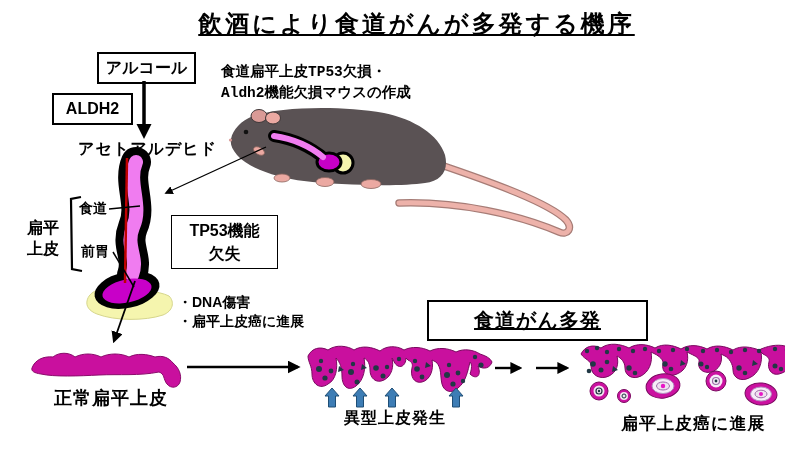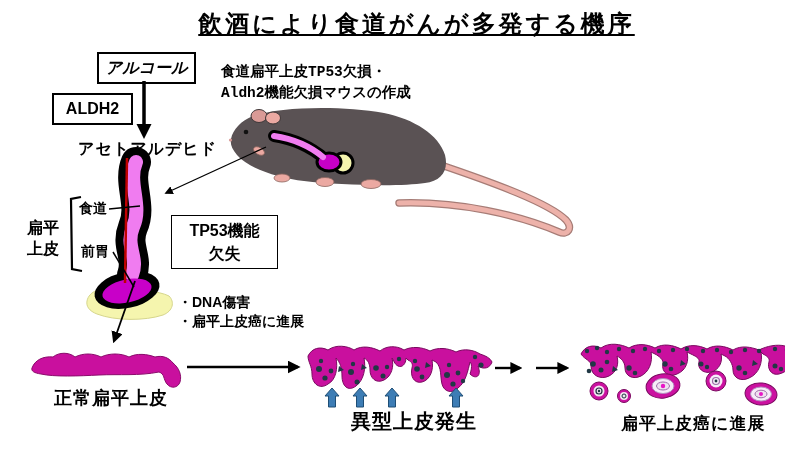--- a/index.html
+++ b/index.html
@@ -3,35 +3,35 @@
 <meta charset="utf-8">
 <style>
   html,body{margin:0;padding:0;background:#fff;}
   #figure{position:relative;width:785px;height:449px;background:#fff;overflow:hidden;
           font-family:"Liberation Sans","DejaVu Sans",sans-serif;color:#000;margin-left:24px;}
   .abs{position:absolute;}
   #title{top:8px;left:0;width:785px;text-align:center;font-size:24px;font-weight:bold;
          text-decoration:underline;letter-spacing:3px;}
   .box{position:absolute;border:2px solid #000;background:#fff;display:flex;
        align-items:center;justify-content:center;font-weight:bold;}
-  #box-alcohol{left:73px;top:52px;width:95px;height:28px;font-size:16px;font-style:italic;}
+  #box-alcohol{left:73px;top:52px;width:95px;height:28px;font-size:16px;}
   #box-aldh2{left:28px;top:93px;width:77px;height:28px;font-size:16px;}
   #label-acetaldehyde{left:54px;top:139px;font-size:16px;font-weight:bold;letter-spacing:1px;}
   #mouse-caption{left:197px;top:62px;font-size:14.5px;font-weight:bold;line-height:21px;font-family:Liberation Mono, monospace;}
   #label-squamous{left:3px;top:217px;font-size:16px;font-weight:bold;line-height:21px;text-align:center;}
   #label-esophagus{left:55px;top:200px;font-size:14px;font-weight:bold;}
   #label-forestomach{left:57px;top:243px;font-size:14px;font-weight:bold;}
   #label-glandular{left:119px;top:304px;font-size:9px;font-weight:bold;}
   #box-tp53{left:147px;top:215px;width:105px;height:52px;border-width:1.5px;
             font-size:16px;line-height:23px;flex-direction:column;text-align:center;}
   #damage-list{left:154px;top:293px;font-size:14px;font-weight:bold;line-height:19px;}
   #box-outcome{left:403px;top:300px;width:217px;height:37px;font-size:20px;}
   #box-outcome span{text-decoration:underline;letter-spacing:1px;}
   #label-normal{left:30px;top:386px;font-size:18px;font-weight:bold;letter-spacing:1px;}
-  #label-dysplasia{left:327px;top:408px;font-size:20px;font-weight:bold;letter-spacing:1px;}
+  #label-dysplasia{left:320px;top:408px;font-size:16px;font-weight:bold;letter-spacing:1px;}
   #label-carcinoma{left:597px;top:412px;font-size:17px;font-weight:bold;letter-spacing:1px;text-align:right;}
   svg{position:absolute;overflow:visible;}
   #connector-svg{left:0;top:0;pointer-events:none;}
 </style>
 </head>
 <body>
 
 <div id="figure">
 
   <div id="title" class="abs">飲酒により食道がんが多発する機序</div>
@@ -60,20 +60,23 @@
   <div id="box-tp53" class="box">
     <div>TP53機能</div>
     <div>欠失</div>
   </div>
 
   <div id="damage-list" class="abs">
     <div>・DNA傷害</div>
     <div>・扁平上皮癌に進展</div>
   </div>
 
+  <div id="box-outcome" class="box">
+    <span>食道がん多発</span>
+  </div>
 
   <div id="label-normal" class="abs">正常扁平上皮</div>
   <div id="label-dysplasia" class="abs">異型上皮発生</div>
   <div id="label-carcinoma" class="abs">扁平上皮癌に進展</div>
 
   <svg id="esophagus-svg" style="left:55px;top:155px;" width="105" height="170" viewBox="0 0 105 170">
     <path d="M8,146 C10,136 22,132 38,133 C58,134 80,136 90,141 C96,147 94,156 84,160 C66,166 36,166 18,159 C10,156 7,151 8,146 Z" fill="#F5F5AE" stroke="#D6D68C" stroke-width="1"></path>
     <path d="M57,7 C48,28 64,50 54,72 C46,92 60,102 53,120" fill="none" stroke="#000" stroke-width="30" stroke-linecap="round"></path>
     <ellipse cx="48" cy="135" rx="33" ry="18" transform="rotate(-12 48 135)" fill="#000"></ellipse>
     <path d="M57,7 C48,28 64,50 54,72 C46,92 60,102 53,120" fill="none" stroke="#F07CF0" stroke-width="14" stroke-linecap="round"></path>

